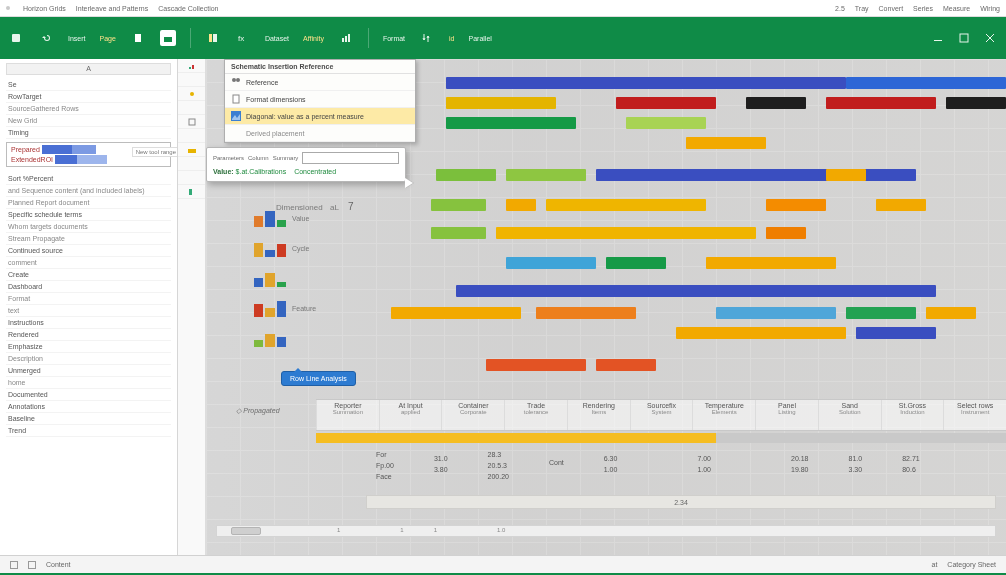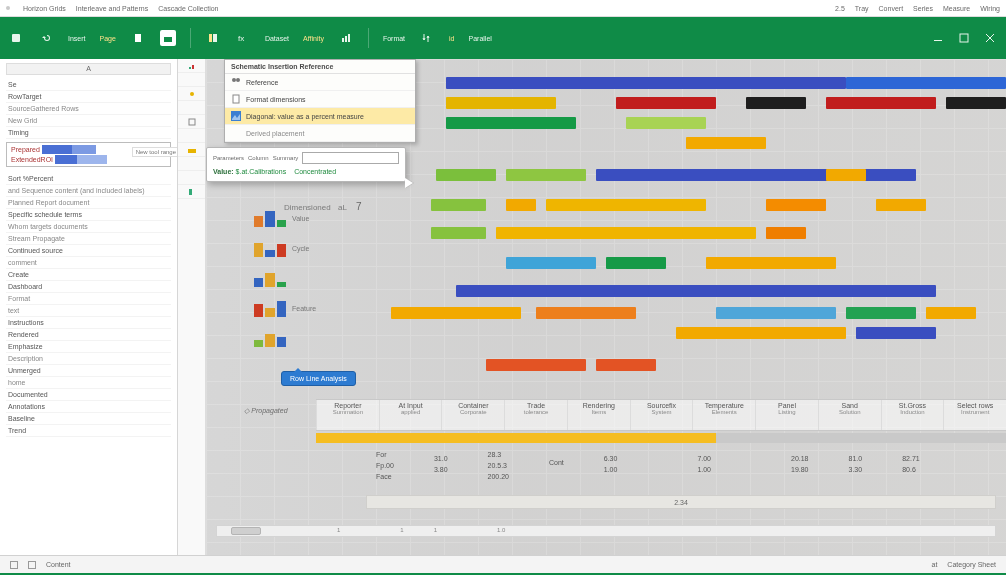--- a/index.html
+++ b/index.html
@@ -60,21 +60,21 @@
   .assist .formula{font-size:7px;}
   .assist .formula .k{color:#2c6f3b;font-weight:bold;}
   .assist .formula .g{color:#1e8a3e;}
   .assist .tail{position:absolute;right:-8px;top:30px;width:0;height:0;border-top:5px solid transparent;border-bottom:5px solid transparent;border-left:8px solid #fff;filter:drop-shadow(1px 0 0 #b6b6b6);}
   
   .thumbs{position:absolute;left:48px;top:150px;display:flex;flex-direction:column;gap:12px;}
   .thumb{display:flex;align-items:center;gap:6px;}
   .mini{width:32px;height:18px;display:flex;align-items:flex-end;gap:2px;}
   .mini span{flex:1;}
   .thumb .tlbl{font-size:7px;color:#777;}
-  .axlabel{position:absolute;font-size:8px;color:#7a7a7a;margin-left:8px;}
+  .axlabel{position:absolute;font-size:8px;color:#7a7a7a;}
   
   .bars{position:absolute;left:0;top:0;right:0;bottom:0;}
   .bar{position:absolute;height:12px;border-radius:1px;}
   
   .tt{position:absolute;left:75px;top:312px;background:#2d7bd1;color:#fff;font-size:7px;padding:3px 8px;border-radius:3px;border:1px solid #1f5fa6;white-space:nowrap;}
   .tt::before{content:"";position:absolute;top:-4px;left:12px;width:0;height:0;border-left:4px solid transparent;border-right:4px solid transparent;border-bottom:4px solid #2d7bd1;}
 
   
   .axis{position:absolute;left:110px;right:0;top:340px;height:32px;display:flex;border-top:1px solid #c8c8c8;border-bottom:1px solid #c8c8c8;background:rgba(255,255,255,.55);}
   .axis .c{flex:1;text-align:center;font-size:7px;color:#555;padding:2px 0;border-left:1px solid #dcdcdc;}

